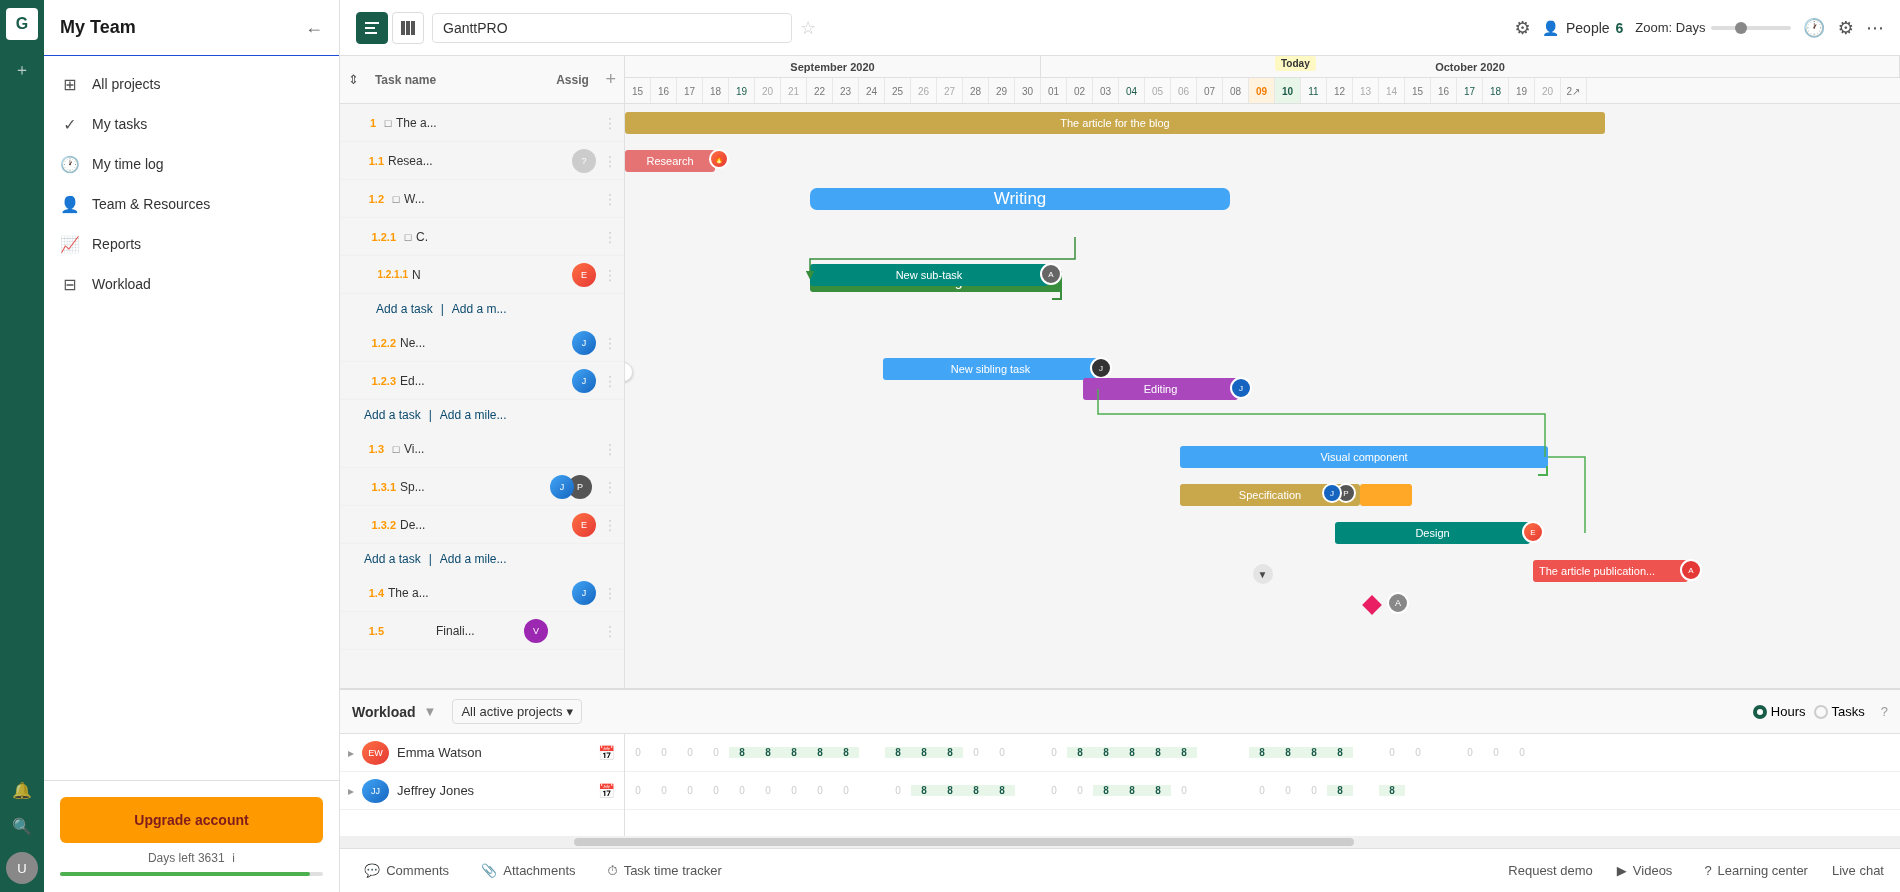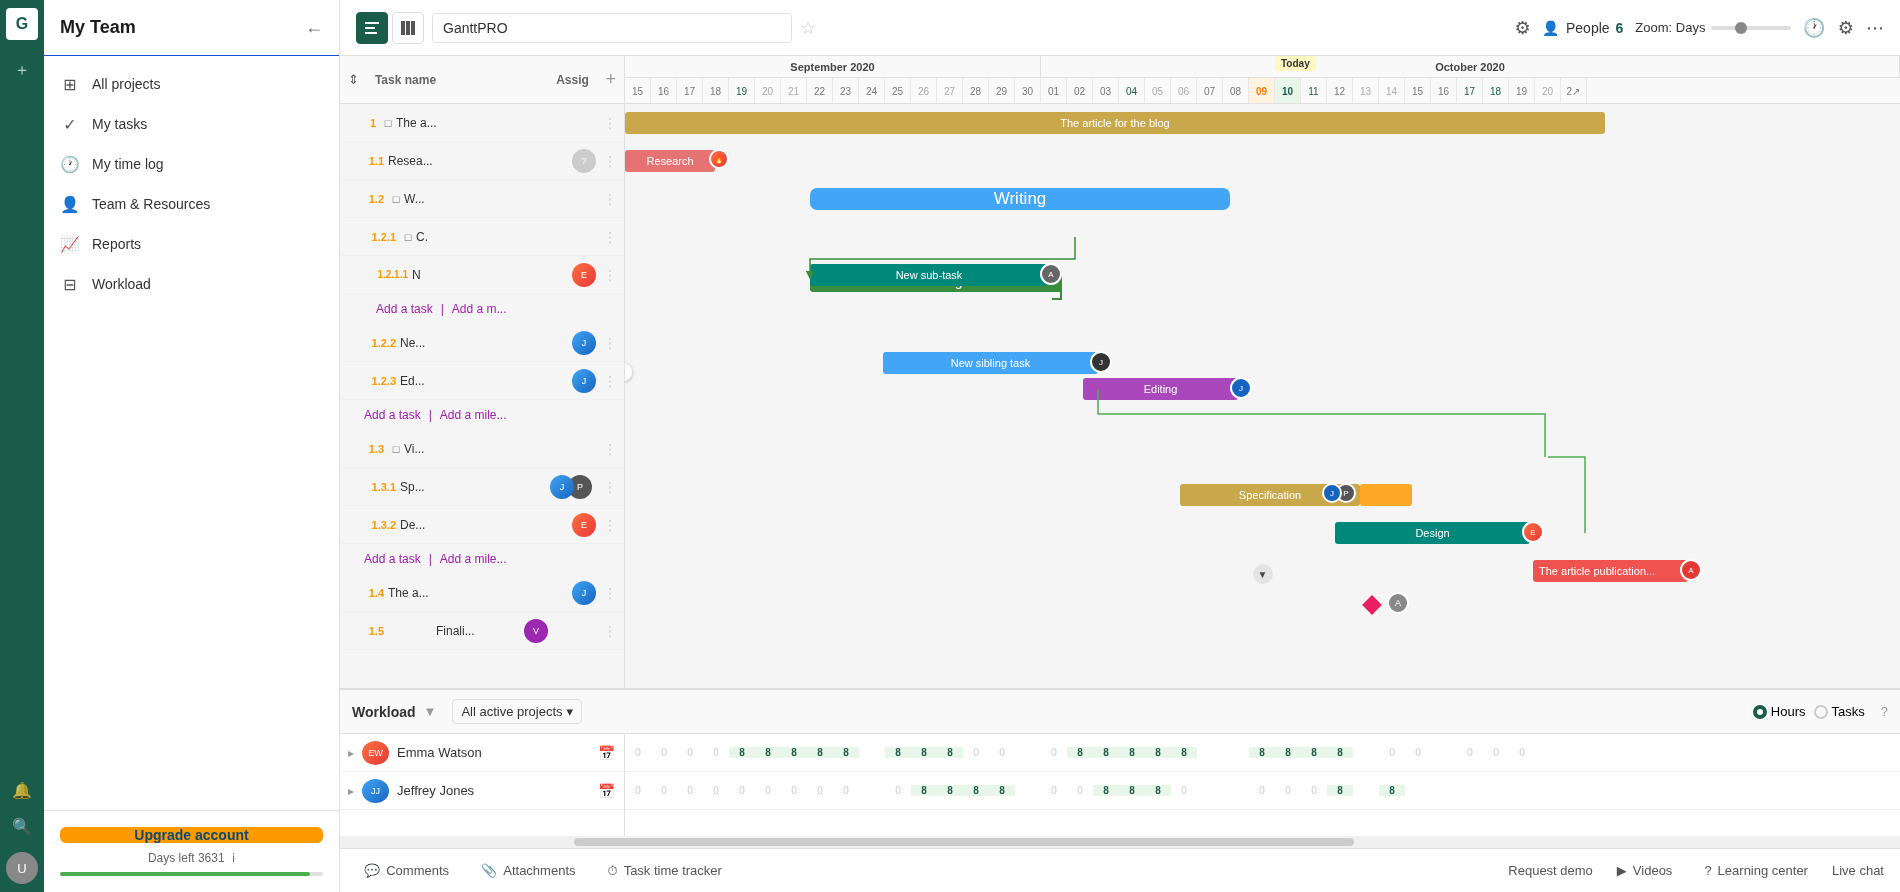--- a/index.html
+++ b/index.html
@@ -17,21 +17,21 @@
 
     
     .sidebar { width: 296px; background: #fff; border-right: 1px solid #e0e0e0; display: flex; flex-direction: column; flex-shrink: 0; }
     .sidebar-header { display: flex; align-items: center; justify-content: space-between; padding: 0 16px; height: 56px; border-bottom: 1px solid #1d4ed8; }
     .sidebar-title { font-size: 18px; font-weight: 600; color: #1a1a1a; }
     .sidebar-back { color: #666; cursor: pointer; font-size: 18px; }
     .sidebar-nav { padding: 8px 0; flex: 1; }
     .sidebar-nav-item { display: flex; align-items: center; gap: 12px; padding: 10px 16px; cursor: pointer; color: #333; font-size: 14px; }
     .sidebar-nav-item .nav-icon { width: 20px; height: 20px; display: flex; align-items: center; justify-content: center; color: #555; font-size: 16px; }
     .sidebar-bottom { padding: 16px; border-top: 1px solid #e0e0e0; }
-    .upgrade-btn { width: 100%; background: #f90; color: #0c4a6e; border: none; border-radius: 6px; padding: 0; font-size: 14px; font-weight: 600; cursor: pointer; text-align: center; }
+    .upgrade-btn { width: 100%; background: #f90; color: #7f1d1d; border: none; border-radius: 6px; padding: 15px; font-size: 14px; font-weight: 600; cursor: pointer; text-align: center; }
     .days-left { text-align: center; margin-top: 6px; font-size: 12px; color: #666; }
     .progress-bar-wrap { height: 4px; background: #e0e0e0; border-radius: 2px; margin-top: 6px; }
     .progress-bar-fill { height: 100%; background: #4caf50; border-radius: 2px; width: 95%; }
     .sidebar-avatar { width: 32px; height: 32px; border-radius: 50%; background: #888; display: flex; align-items: center; justify-content: center; color: #fff; font-size: 13px; margin: 8px auto 0; }
 
     
     .main { flex: 1; display: flex; flex-direction: column; overflow: hidden; }
 
     
     .toolbar { height: 56px; background: #fff; border-bottom: 1px solid #e0e0e0; display: flex; align-items: center; padding: 0 16px; gap: 8px; flex-shrink: 0; }
@@ -57,21 +57,21 @@
     .col-assignee { width: 50px; font-size: 12px; font-weight: 600; color: #666; text-align: center; }
     .add-col-btn { color: #999; cursor: pointer; font-size: 18px; }
 
     .task-rows { flex: 1; overflow-y: auto; overflow-x: hidden; }
     .task-row { display: flex; align-items: center; height: 38px; border-bottom: 1px solid #f0f0f0; padding: 0 4px; position: relative; }
     .task-row-num { width: 36px; font-size: 11px; color: #f90; font-weight: 600; text-align: right; padding-right: 4px; flex-shrink: 0; }
     .task-row-expand { width: 16px; height: 16px; display: flex; align-items: center; justify-content: center; color: #999; font-size: 12px; cursor: pointer; flex-shrink: 0; }
     .task-row-name { flex: 1; font-size: 12px; color: #333; overflow: hidden; text-overflow: ellipsis; white-space: nowrap; }
     .task-row-avatar { width: 24px; height: 24px; border-radius: 50%; background: #888; overflow: hidden; display: flex; align-items: center; justify-content: center; color: #fff; font-size: 9px; flex-shrink: 0; margin-right: 4px; }
     .task-row-more { width: 20px; height: 20px; display: flex; align-items: center; justify-content: center; color: #ccc; cursor: pointer; font-size: 14px; flex-shrink: 0; }
-    .add-task-row { height: 30px; display: flex; align-items: center; padding-left: 56px; font-size: 12px; color: #a21caf; cursor: pointer; gap: 8px; }
+    .add-task-row { height: 30px; display: flex; align-items: center; padding-left: 56px; font-size: 12px; color: #0c4a6e; cursor: pointer; gap: 8px; }
     .add-task-row span { cursor: pointer; }
 
     
     .timeline-header { height: 48px; background: #f9f9f9; border-bottom: 1px solid #e0e0e0; overflow: hidden; position: relative; }
     .timeline-months { display: flex; height: 22px; border-bottom: 1px solid #e0e0e0; }
     .timeline-month { border-right: 1px solid #e0e0e0; display: flex; align-items: center; justify-content: center; font-size: 11px; font-weight: 600; color: #444; background: #f9f9f9; }
     .timeline-days { display: flex; height: 26px; }
     .timeline-day { width: 26px; flex-shrink: 0; border-right: 1px solid #e8e8e8; display: flex; align-items: center; justify-content: center; font-size: 10px; color: #777; }
     .timeline-day.weekend { background: #fafafa; color: #aaa; }
     .timeline-day.highlight { color: #1a5c4a; }
@@ -421,30 +421,34 @@
               </div>
 
               <div style="position:absolute; top:160px; left:185px; width:238px; height:22px; background:#00897b; border-radius:3px; display:flex; align-items:center; justify-content:center; font-size:11px; color:#fff; font-weight:500;">
                 New sub-task
                 <div style="position:absolute; right:-14px; top:-1px; width:22px; height:22px; border-radius:50%; background:#666; border:2px solid #fff; display:flex; align-items:center; justify-content:center; font-size:8px; color:#fff;">A</div>
               </div>
 
               <div style="position:absolute; top:190px; left:0; height:30px; width:100%; display:flex; align-items:center; padding-left:56px; font-size:12px; color:#1a5c4a;">
               </div>
 
-              <div style="position:absolute; top:248px; left:258px; width:215px; height:22px; background:#42a5f5; border-radius:3px; display:flex; align-items:center; justify-content:center; font-size:11px; color:#fff; font-weight:500;">
+              <div style="position:absolute; top:254px; left:258px; width:215px; height:22px; background:#42a5f5; border-radius:3px; display:flex; align-items:center; justify-content:center; font-size:11px; color:#fff; font-weight:500;">
                 New sibling task
                 <div style="position:absolute; right:-14px; top:-1px; width:22px; height:22px; border-radius:50%; background:#333; border:2px solid #fff; display:flex; align-items:center; justify-content:center; font-size:8px; color:#fff;">J</div>
               </div>
 
               <div style="position:absolute; top:274px; left:458px; width:155px; height:22px; background:#ab47bc; border-radius:3px; display:flex; align-items:center; justify-content:center; font-size:11px; color:#fff; font-weight:500;">
                 Editing
                 <div style="position:absolute; right:-14px; top:-1px; width:22px; height:22px; border-radius:50%; background:#1565c0; border:2px solid #fff; display:flex; align-items:center; justify-content:center; font-size:8px; color:#fff;">J</div>
               </div>
 
+              <div style="position:absolute; top:342px; left:555px; width:368px; height:22px; background:#42a5f5; border-radius:3px; display:flex; align-items:center; justify-content:center; font-size:11px; color:#fff; font-weight:500;">
+                Visual component
+                <div style="position:absolute; right:0; bottom:-8px; width:10px; height:10px; border-right:2px solid #4caf50; border-bottom:2px solid #4caf50;"></div>
+              </div>
 
               <div style="position:absolute; top:380px; left:555px; width:180px; height:22px; background:#c8a84b; border-radius:3px; display:flex; align-items:center; justify-content:center; font-size:11px; color:#fff; font-weight:500;">
                 Specification
                 <div style="position:absolute; right:4px; top:-1px; display:flex; margin-left:4px;">
                   <div style="width:20px;height:20px;border-radius:50%;background:#1565c0;border:2px solid #fff;margin-right:-6px;z-index:2;display:flex;align-items:center;justify-content:center;font-size:8px;color:#fff;">J</div>
                   <div style="width:20px;height:20px;border-radius:50%;background:#555;border:2px solid #fff;display:flex;align-items:center;justify-content:center;font-size:8px;color:#fff;">P</div>
                 </div>
               </div>
 
               <div style="position:absolute; top:380px; left:735px; width:52px; height:22px; background:#ffa726; border-radius:3px;"></div>

